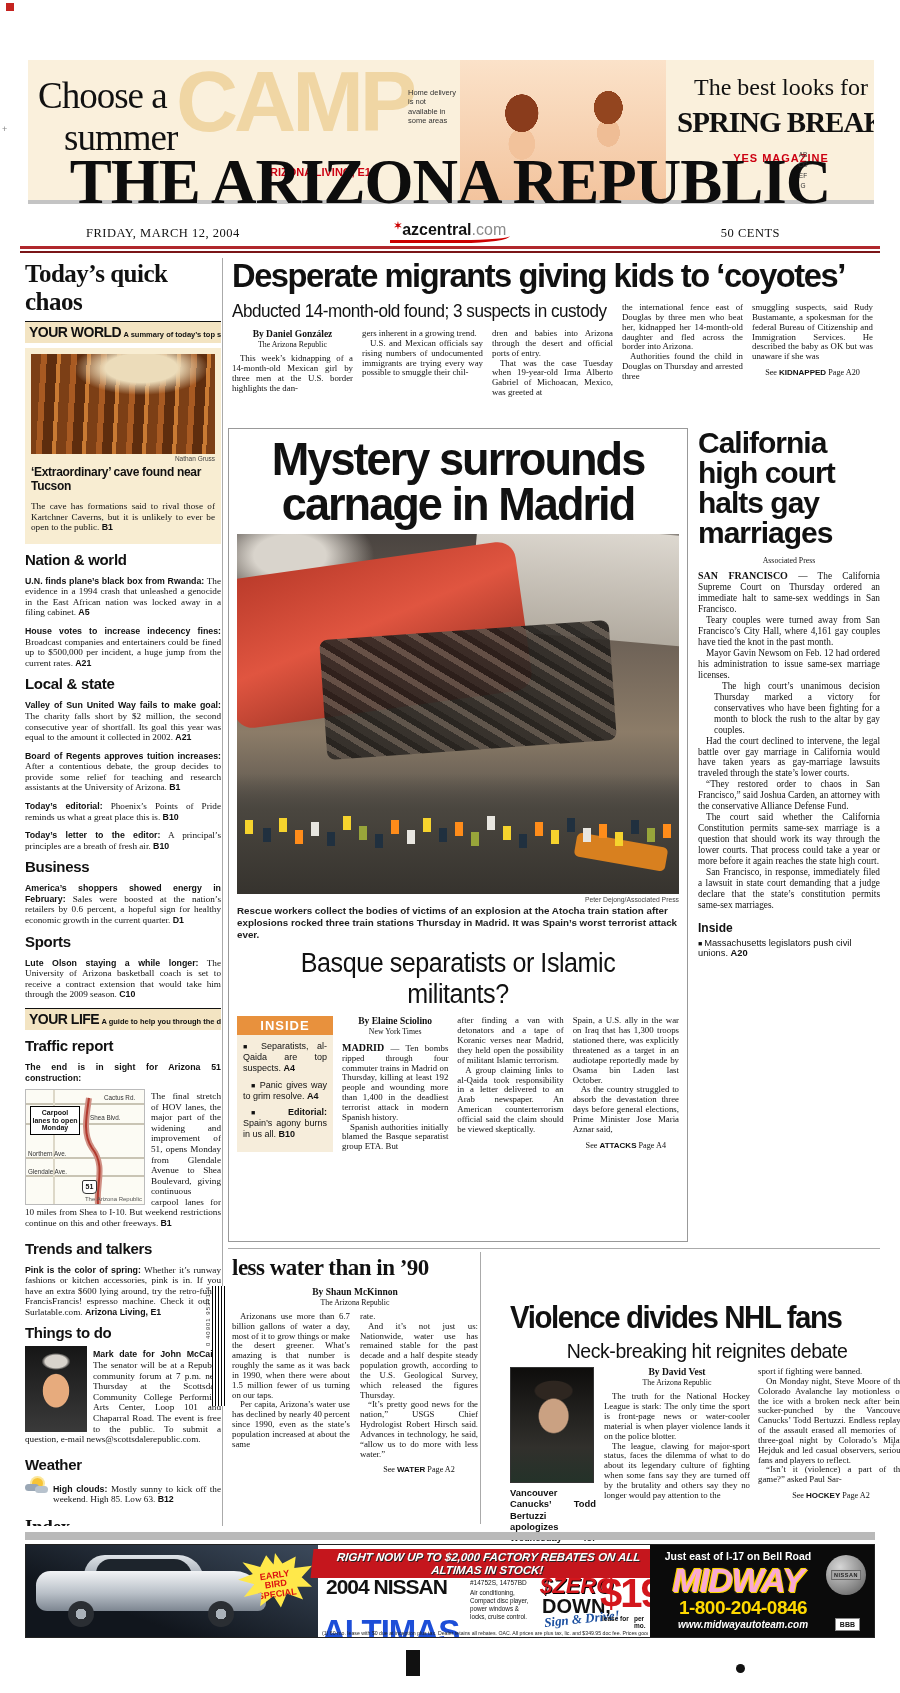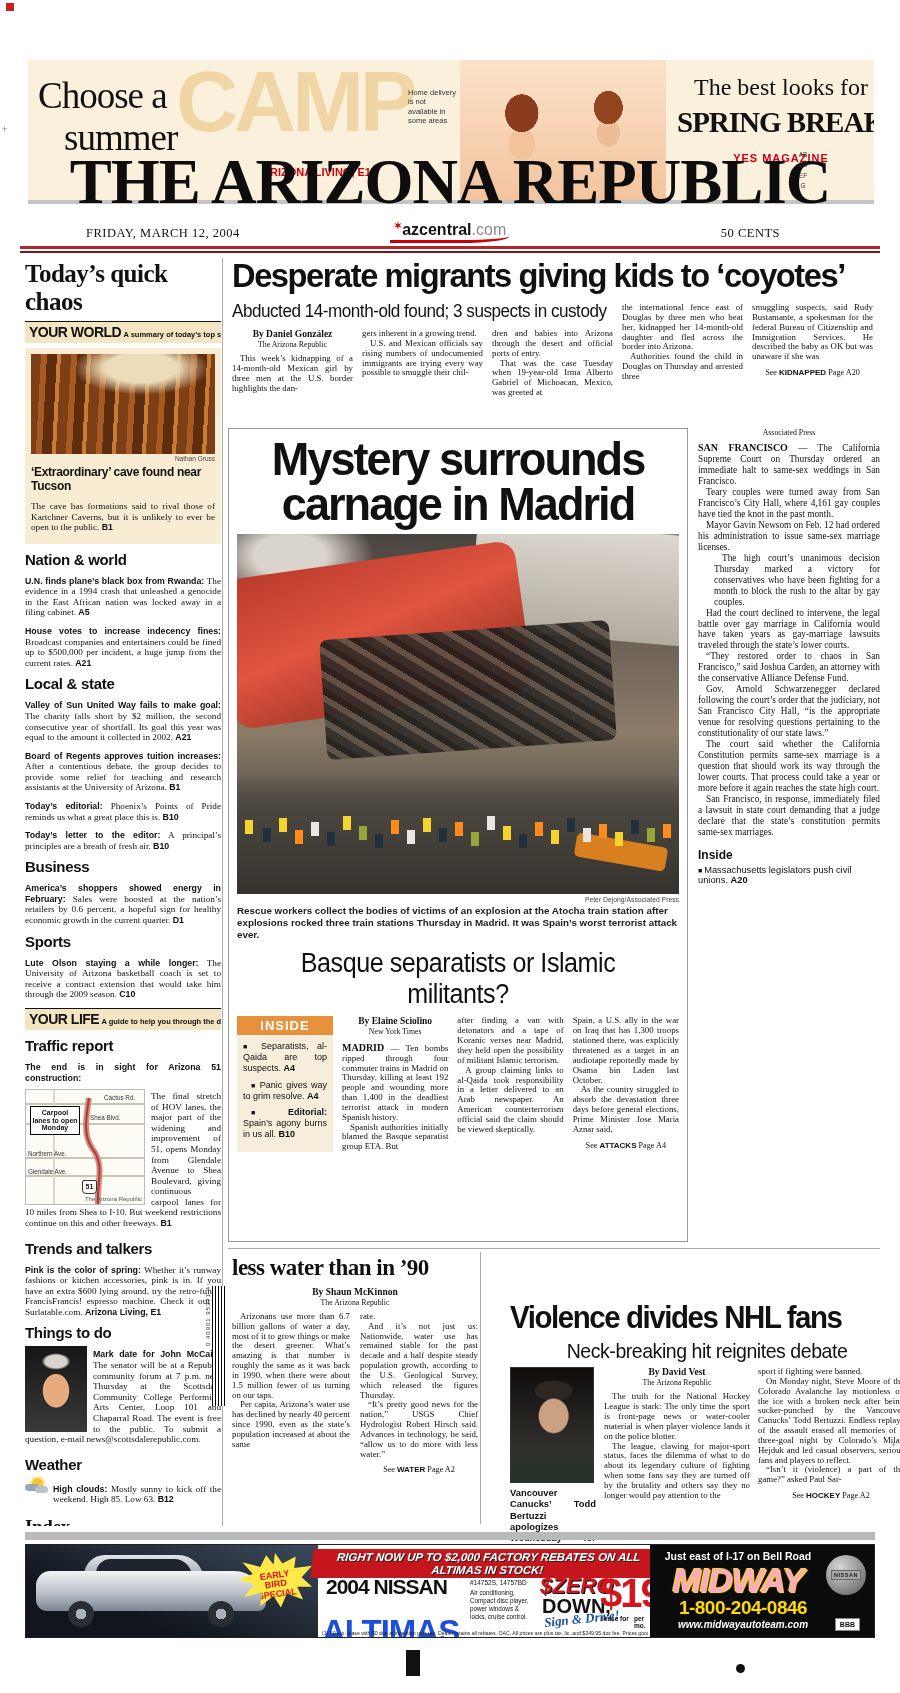--- a/index.html
+++ b/index.html
@@ -472,30 +472,30 @@
         <div>
             <p>Spain, a U.S. ally in the war on Iraq that has 1,300 troops stationed there, was explicitly threatened as a target in an audiotape reportedly made by Osama bin Laden last October.</p>
             <p>As the country struggled to absorb the devastation three days before general elections, Prime Minister Jose Maria Aznar said,</p>
           </div>
         <p class="see"><span>See </span><b>ATTACKS</b><span> Page A4</span></p>
       </div>
     </div>
   </div>
 
   <div class="castory">
+    <div class="ca-hl">California high court halts gay marriages</div>
     <div class="bysrc">Associated Press</div>
     <div class="bodytext">
       <p><b class="dl">SAN FRANCISCO</b><span> — The California Supreme Court on Thursday ordered an immediate halt to same-sex weddings in San Francisco.</span></p>
       <div>
           <p style="text-indent:8px;">Teary couples were turned away from San Francisco’s City Hall, where 4,161 gay couples have tied the knot in the past month.</p>
           <p style="text-indent:8px;">Mayor Gavin Newsom on Feb. 12 had ordered his administration to issue same-sex marriage licenses.</p>
           <p style="text-indent:8px;margin-left:16px;">The high court’s unanimous decision Thursday marked a victory for conservatives who have been fighting for a month to block the rush to the altar by gay couples.</p>
           <p style="text-indent:8px;">Had the court declined to intervene, the legal battle over gay marriage in California would have taken years as gay-marriage lawsuits traveled through the state’s lower courts.</p>
           <p style="text-indent:8px;">“They restored order to chaos in San Francisco,” said Joshua Carden, an attorney with the conservative Alliance Defense Fund.</p>
-          <p style="text-indent:8px;">Gov. Arnold Schwarzenegger declared following the court’s order that the judiciary, not San Francisco City Hall, “is the appropriate venue for resolving questions pertaining to the constitutionality of our state laws.”</p>
           <p style="text-indent:8px;">The court said whether the California Constitution permits same-sex marriage is a question that should work its way through the lower courts. That process could take a year or more before it again reaches the state high court.</p>
           <p style="text-indent:8px;">San Francisco, in response, immediately filed a lawsuit in state court demanding that a judge declare that the state’s constitution permits same-sex marriages.</p>
         </div>
     </div>
     <div class="ca-inside-h">Inside</div>
     <p class="ca-inside"><span>Massachusetts legislators push civil unions.</span> <b>A20</b></p>
   </div>
 
   <div class="hline" style="left:228px;top:1248px;width:652px;"></div>
   <div class="vline" style="left:480px;top:1252px;height:272px;"></div>

